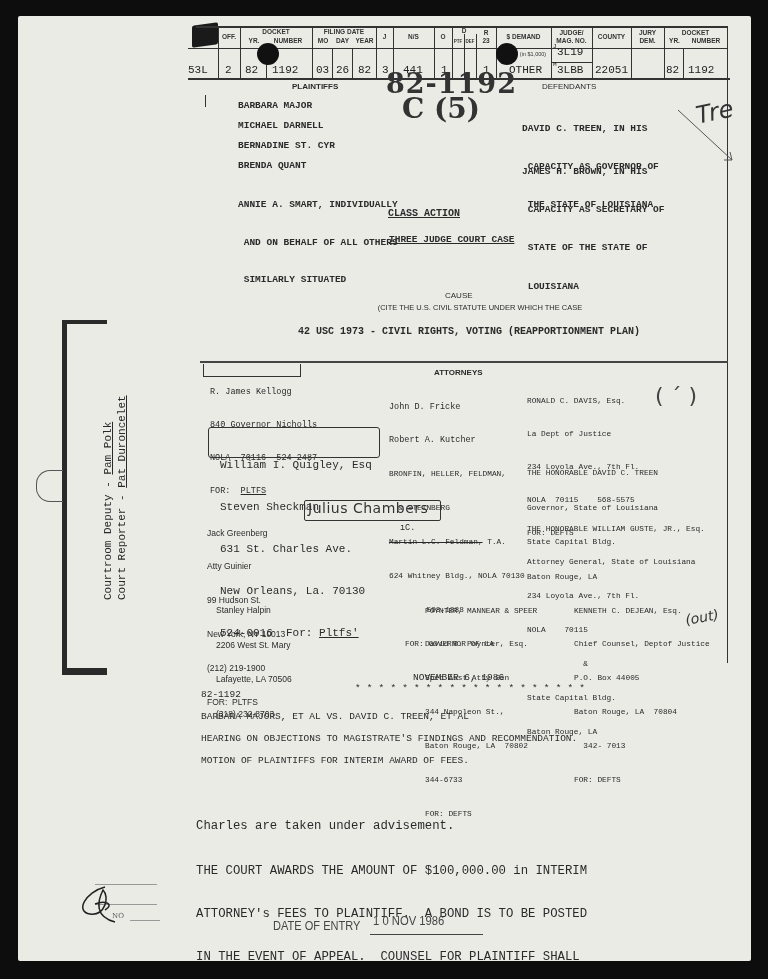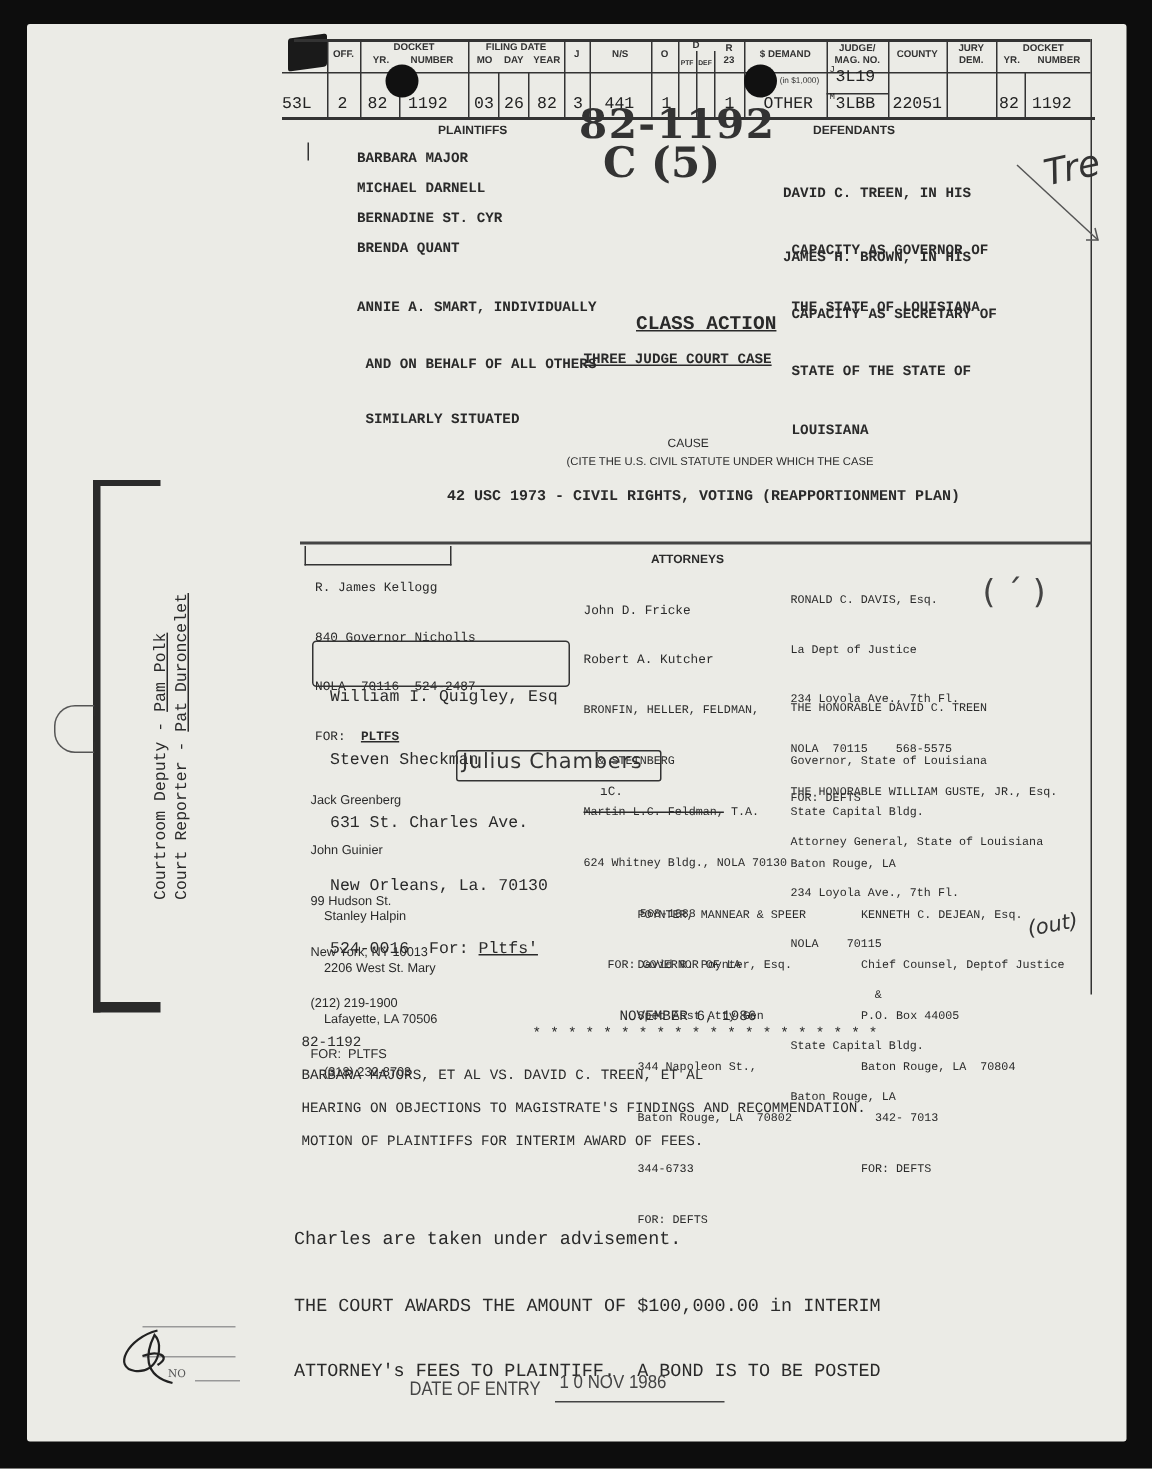--- a/index.html
+++ b/index.html
@@ -98,21 +98,21 @@
   <div class="hval" style="left:557px;top:46px;">3L19</div>
   <div class="hval" style="left:553px;top:61px;font-size:6px;">M</div>
   <div class="hval" style="left:557px;top:64px;">3LBB</div>
   <div class="hval" style="left:595px;top:64px;">22051</div>
   <div class="hval" style="left:666px;top:64px;">82</div>
   <div class="hval" style="left:688px;top:64px;">1192</div>
 </div>
 
 <div class="vline" style="left:727px;top:78px;height:585px;"></div>
 <div class="abs sans" style="left:292px;top:82px;font-size:8px;font-weight:bold;">PLAINTIFFS</div>
-<div class="abs sans" style="left:542px;top:82px;font-size:8px;font-weight:bold;">DEFENDANTS</div>
+<div class="abs sans" style="left:542px;top:82px;font-size:8px;font-weight:normal;">DEFENDANTS</div>
 
 <div class="abs" style="left:386px;top:70px;font-family:'DejaVu Serif',serif;font-weight:bold;font-size:27px;line-height:28px;color:#333;letter-spacing:1px;">82-1192</div>
 <div class="abs" style="left:402px;top:94px;font-family:'DejaVu Serif',serif;font-weight:bold;font-size:28px;line-height:30px;color:#333;">C (5)</div>
 
 <div class="abs vline" style="left:205px;top:95px;height:12px;"></div>
 
 <div class="abs serifmono" style="left:238px;top:96px;font-size:9.5px;line-height:20px;">
   <div>BARBARA MAJOR</div>
   <div>MICHAEL DARNELL</div>
   <div>BERNADINE ST. CYR</div>
@@ -134,39 +134,39 @@
   <div> CAPACITY AS SECRETARY OF</div>
   <div> STATE OF THE STATE OF</div>
   <div> LOUISIANA</div>
 </div>
 <div class="abs hand" style="left:696px;top:98px;font-size:24px;font-style:italic;transform:rotate(-12deg);">Tre</div>
 <svg class="abs" style="left:676px;top:108px;" width="60" height="60">
     <line x1="2" y1="2" x2="56" y2="52" stroke="#555" stroke-width="1"></line>
     <polyline points="48,52 56,52 54,44" fill="none" stroke="#555" stroke-width="1"></polyline>
   </svg>
 
-<div class="abs serifmono ul" style="left:424px;top:208px;font-size:13px;">CLASS ACTION</div>
+<div class="abs serifmono ul" style="left:388px;top:208px;font-size:10px;">CLASS ACTION</div>
 <div class="abs serifmono ul" style="left:389px;top:234px;font-size:9.5px;">THREE JUDGE COURT CASE</div>
 
 <div class="abs sans" style="left:445px;top:291px;font-size:8px;font-weight:normal;">CAUSE</div>
 <div class="abs sans" style="left:280px;top:303px;width:400px;text-align:center;font-size:7.5px;line-height:9.5px;">
   <div>(CITE THE U.S. CIVIL STATUTE UNDER WHICH THE CASE</div>
 </div>
 <div class="abs serifmono" style="left:298px;top:326px;font-size:10px;">42 USC 1973 - CIVIL RIGHTS, VOTING (REAPPORTIONMENT PLAN)</div>
 
 <div class="hline" style="left:200px;top:361px;width:528px;height:2px;background:#444;"></div>
 
 <div class="abs sans" style="left:434px;top:368px;font-size:8px;font-weight:bold;">ATTORNEYS</div>
 
 <div class="box" style="left:203px;top:364px;width:96px;height:12px;border-top:none;border-radius:0;"></div>
 <div class="abs mono" style="left:210px;top:365px;font-size:8.5px;line-height:11px;white-space:pre;">
   <div>R. James Kellogg</div>
   <div>840 Governor Nicholls</div>
   <div>NOLA  70116  524-2487</div>
-  <div><span>FOR:</span>  <span class="ul" style="font-weight:bold;">PLTFS</span></div>
+  <div><span>FOR:</span>  <span class="ul" style="font-weight:normal;">PLTFS</span></div>
 </div>
 
 <div class="box" style="left:208px;top:427px;width:170px;height:29px;"></div>
 <div class="abs mono" style="left:220px;top:430px;font-size:11px;line-height:14px;white-space:pre;">
   <div>William I. Quigley, Esq</div>
   <div>Steven Sheckman</div>
   <div>631 St. Charles Ave.</div>
   <div>New Orleans, La. 70130</div>
   <div><span>524-0016  For:</span> <span class="ul">Pltfs'</span></div>
 </div>
@@ -193,21 +193,21 @@
 
 <div class="abs mono" style="left:527px;top:445px;font-size:7.8px;line-height:11.5px;white-space:pre;">
   <div>THE HONORABLE DAVID C. TREEN</div>
   <div>Governor, State of Louisiana</div>
   <div>State Capital Bldg.</div>
   <div>Baton Rouge, LA</div>
 </div>
 
 <div class="abs sans" style="left:207px;top:505px;font-size:8.5px;line-height:11.3px;white-space:pre;">
   <div>Jack Greenberg</div>
-  <div>John Guinier</div>
+  <div>Atty Guinier</div>
   <div>99 Hudson St.</div>
   <div>New York, NY 10013</div>
   <div>(212) 219-1900</div>
   <div>FOR:  PLTFS</div>
 </div>
 <div class="box" style="left:304px;top:500px;width:135px;height:19px;border-radius:2px;"></div>
 <div class="abs hand" style="left:308px;top:500px;font-size:14px;letter-spacing:0.5px;">Julius Chambers</div>
 <div class="abs mono" style="left:400px;top:523px;font-size:8.5px;">ıC.</div>
 
 <div class="abs mono" style="left:527px;top:501px;font-size:7.8px;line-height:11.3px;white-space:pre;">
@@ -260,20 +260,21 @@
 <div class="abs mono" style="left:201px;top:711px;font-size:9.5px;">BARBARA MAJORS, ET AL VS. DAVID C. TREEN, ET AL</div>
 <div class="abs mono" style="left:201px;top:733px;font-size:9.5px;">HEARING ON OBJECTIONS TO MAGISTRATE'S FINDINGS AND RECOMMENDATION.</div>
 <div class="abs mono" style="left:201px;top:755px;font-size:9.5px;">MOTION OF PLAINTIFFS FOR INTERIM AWARD OF FEES.</div>
 
 <div class="abs mono" style="left:196px;top:791px;font-size:12.3px;line-height:14px;white-space:pre;">
   <div>Charles are taken under advisement.</div>
 </div>
 <div class="abs mono" style="left:196px;top:836px;font-size:12.3px;line-height:14.2px;white-space:pre;">
   <div>THE COURT AWARDS THE AMOUNT OF $100,000.00 in INTERIM</div>
   <div>ATTORNEY's FEES TO PLAINTIFF.  A BOND IS TO BE POSTED</div>
+  <div>IN THE EVENT OF APPEAL.  COUNSEL FOR PLAINTIFF SHALL</div>
   
 </div>
 
 <div class="hline" style="left:95px;top:884px;width:62px;background:#999;"></div>
 <div class="hline" style="left:95px;top:904px;width:62px;background:#999;"></div>
 <div class="hline" style="left:130px;top:920px;width:30px;background:#999;"></div>
 <svg class="abs" style="left:75px;top:882px;" width="50" height="45">
   <path d="M30 5 C 10 10, 0 30, 15 32 C 30 34, 35 15, 28 8 C 22 20, 20 35, 40 40 M 20 22 C 30 18, 40 22, 30 28" fill="none" stroke="#222" stroke-width="1.5"></path>
 </svg>
 <div class="abs" style="left:112px;top:912px;font-family:'DejaVu Serif',serif;font-size:7px;color:#555;">NO</div>

